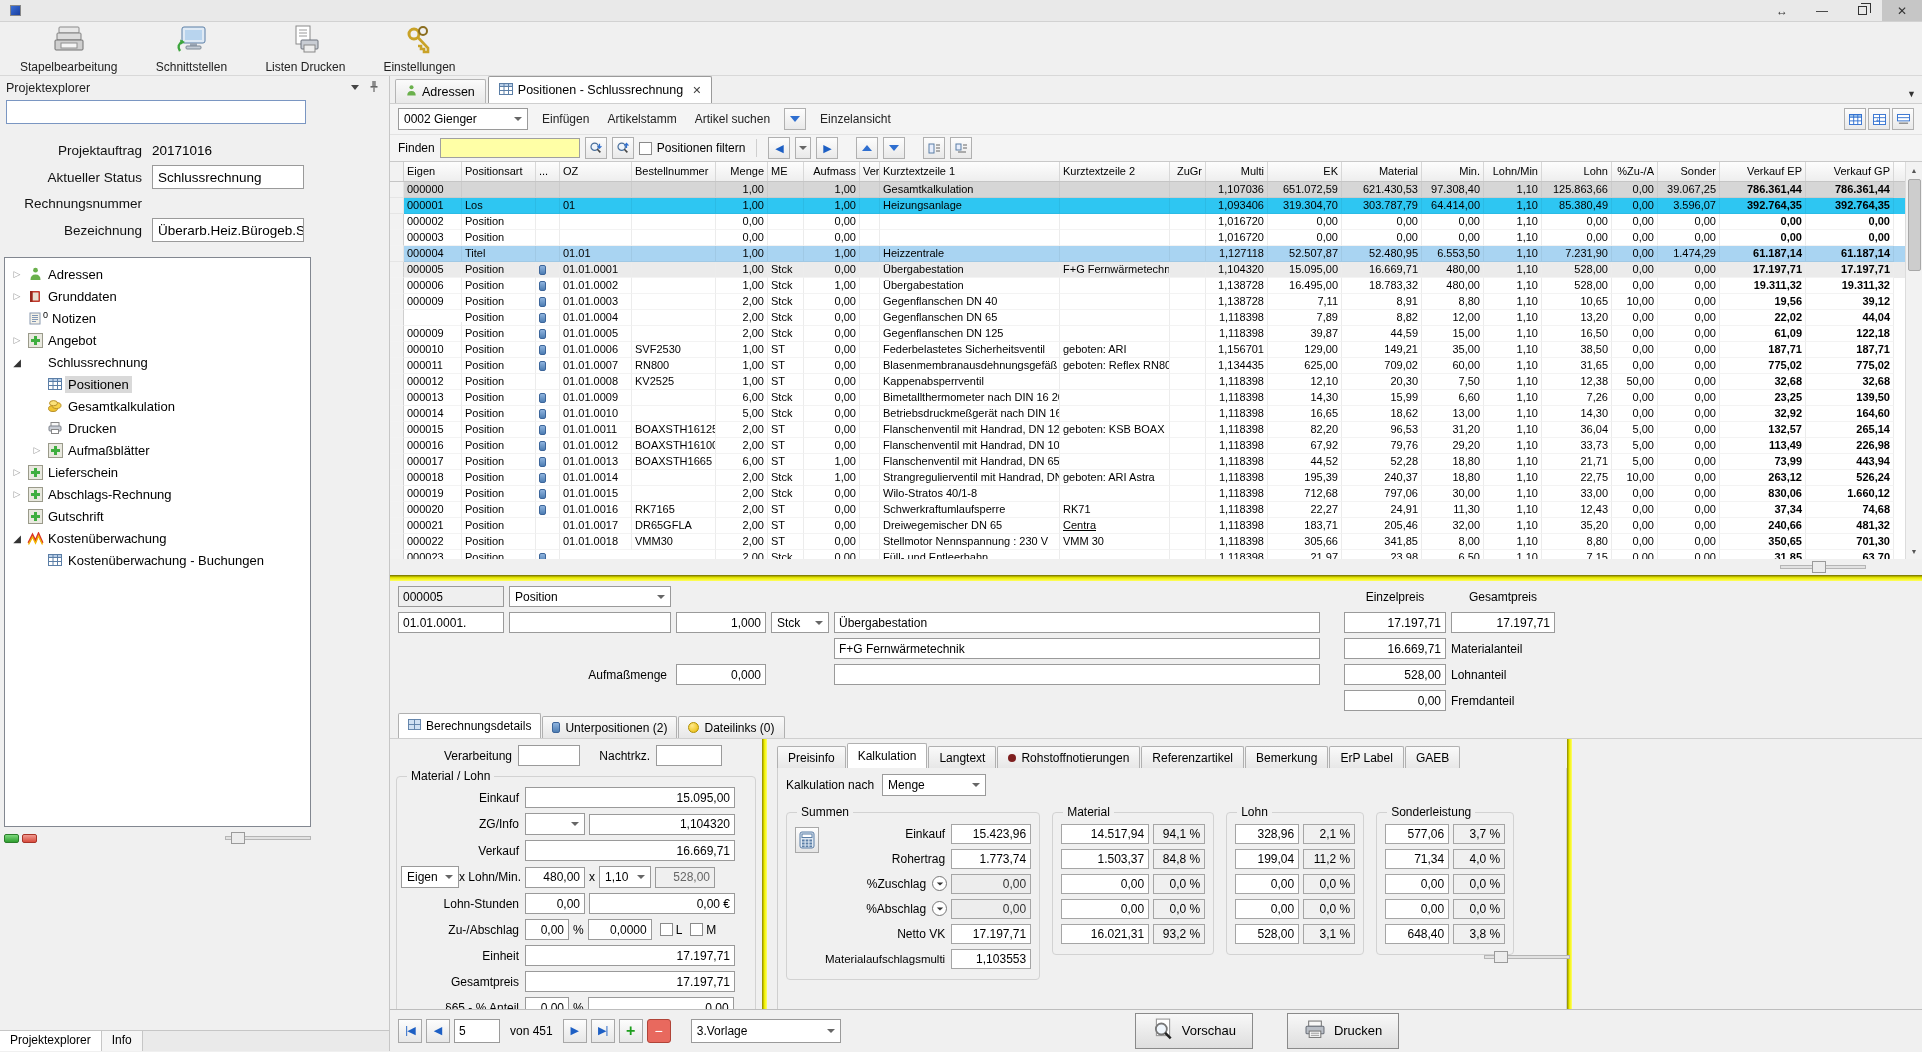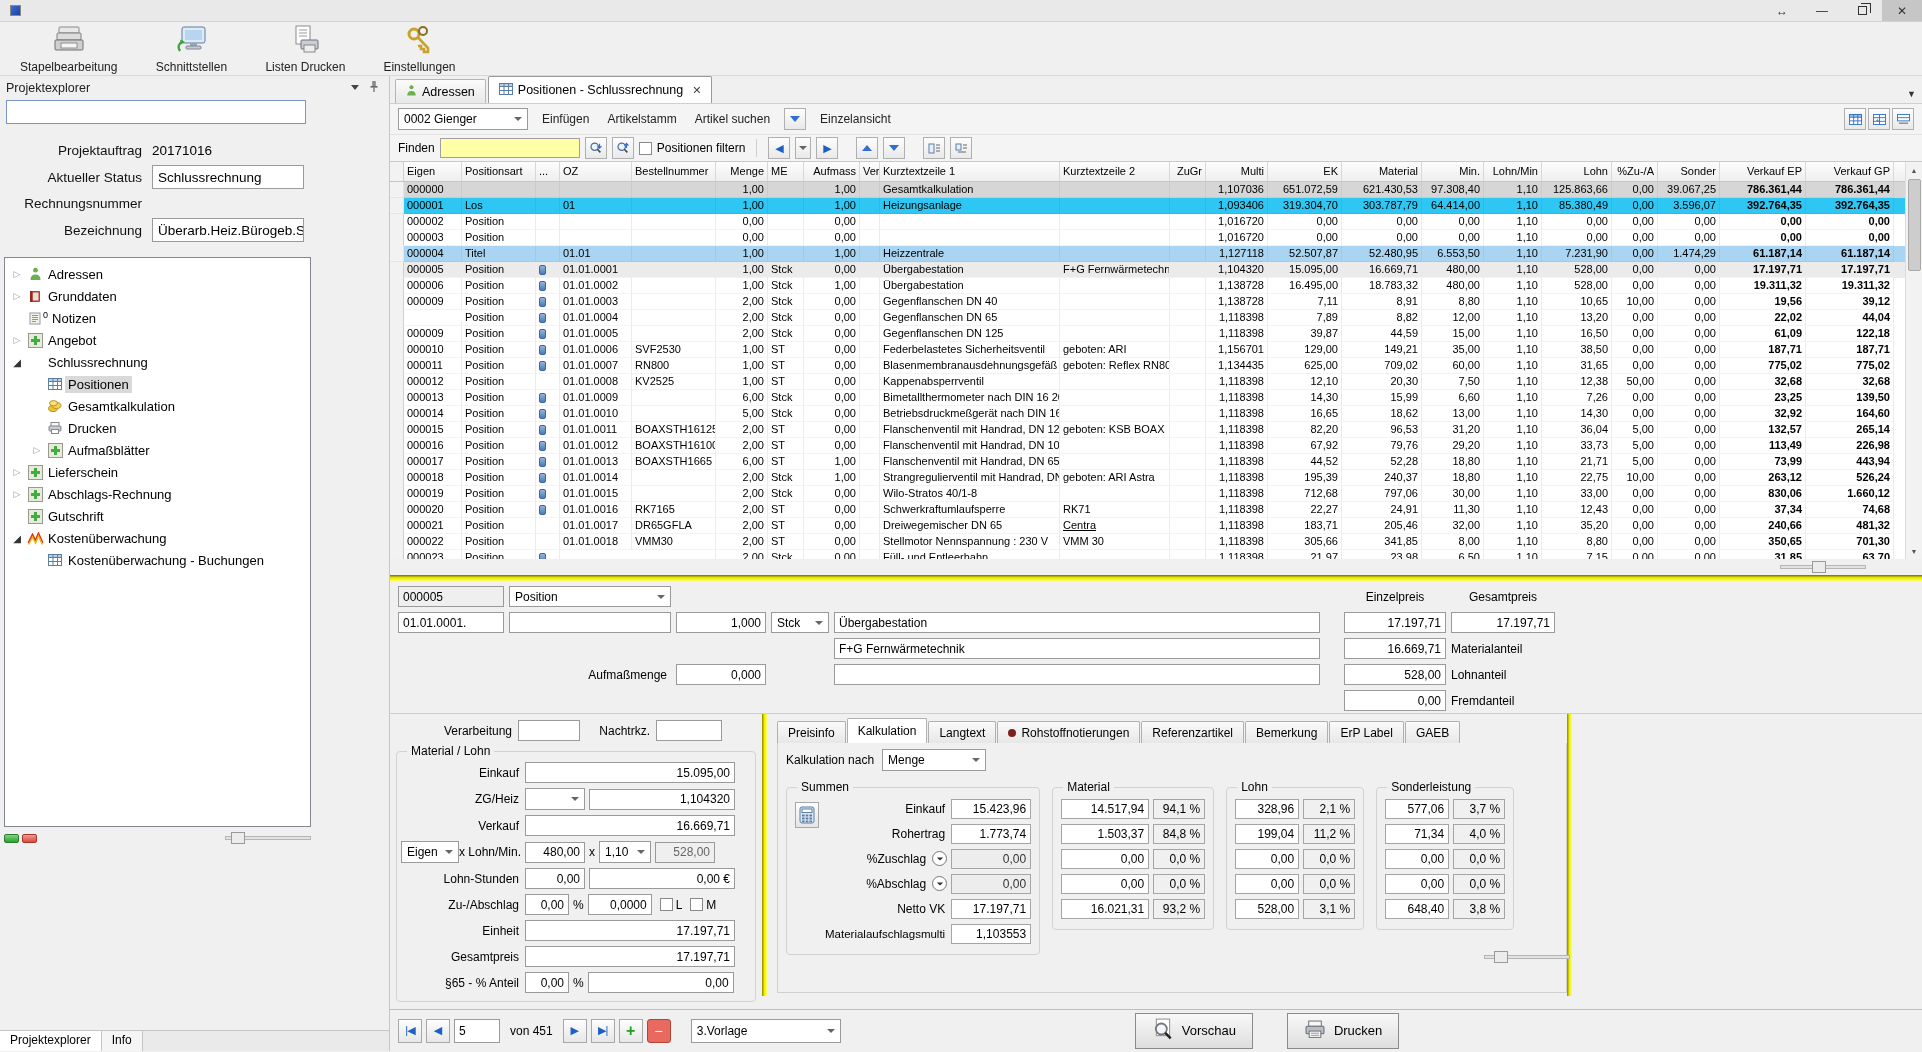--- a/index.html
+++ b/index.html
@@ -1190,38 +1190,56 @@
         <span class="dlabel r" style="grid-area:4/1/5/3;text-align:right">Aufmaßmenge</span>
         <span class="din tr" style="grid-area:4/3">0,000</span>
         <span class="din" style="grid-area:4/5"></span>
         <span class="din tr" style="grid-area:4/7">528,00</span>
         <span class="dlabel" style="grid-area:4/8">Lohnanteil</span>
 
         <span class="din tr" style="grid-area:5/7">0,00</span>
         <span class="dlabel" style="grid-area:5/8">Fremdanteil</span>
       </div>
 
+      <div class="dtabs">
+        <div class="dtab act">
+          <span><svg width="13" height="11" viewBox="0 0 14 12">
+                <rect x="0.5" y="0.5" width="13" height="11" fill="#cfe0f2" stroke="#5b7ea6"></rect>
+                <line x1="7" y1="0.5" x2="7" y2="11.5" stroke="#5b7ea6"></line>
+                <line x1="0.5" y1="6" x2="13.5" y2="6" stroke="#5b7ea6"></line>
+              </svg></span>
+          <span>Berechnungsdetails</span>
+        </div>
+        <div class="dtab">
+          <span class="bluepill"></span>
+          <span>Unterpositionen (2)</span>
+        </div>
+        <div class="dtab">
+          <span class="yellowdot"></span>
+          <span>Dateilinks (0)</span>
+        </div>
+      </div>
 
       <div class="dcontent">
 
         <div class="lform">
           <div class="lrow">
             <span class="llabel" style="width:128px">Verarbeitung</span>
             <span class="din" style="width:62px"></span>
             <span class="llabel" style="width:76px">Nachtrkz.</span>
             <span class="din" style="width:66px"></span>
           </div>
           <div class="gbox">
             <span class="gtitle">Material / Lohn</span>
             <div class="lrow">
                 <span class="llabel" style="width:128px">Einkauf</span>
                 <span class="din tr" style="width:210px">15.095,00</span>
               </div>
             <div class="lrow">
-                <span class="llabel" style="width:128px">ZG/Heiz</span>
+                <span class="llabel" style="width:128px">ZG/Info</span>
                 <span class="combo" style="width:60px">
                   <span class="ca"></span>
                 </span>
                 <span class="din tr" style="width:146px;margin-left:4px">1,104320</span>
               </div>
             <div class="lrow">
                 <span class="llabel" style="width:128px">Verkauf</span>
                 <span class="din tr" style="width:210px">16.669,71</span>
               </div>
             <div class="lrow">

